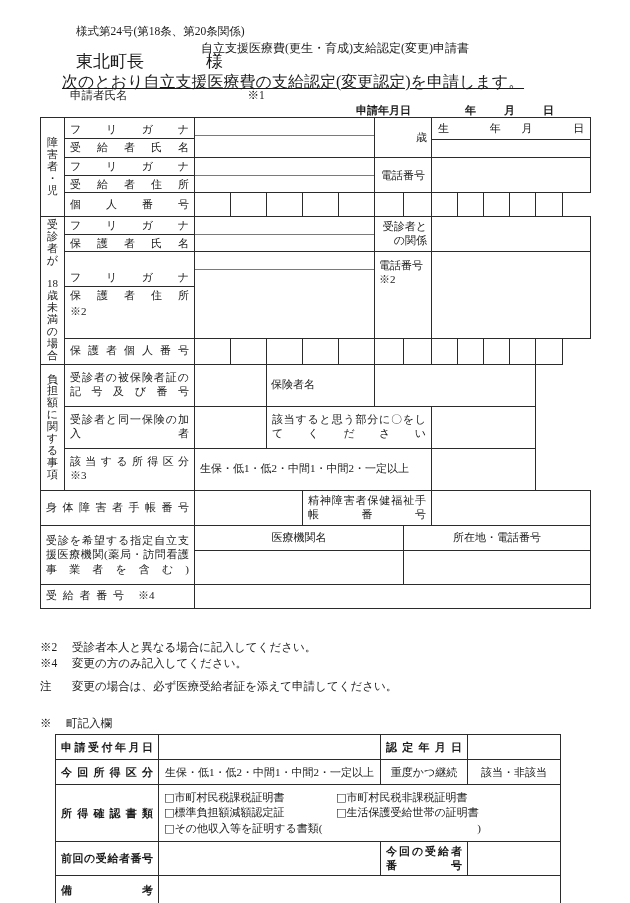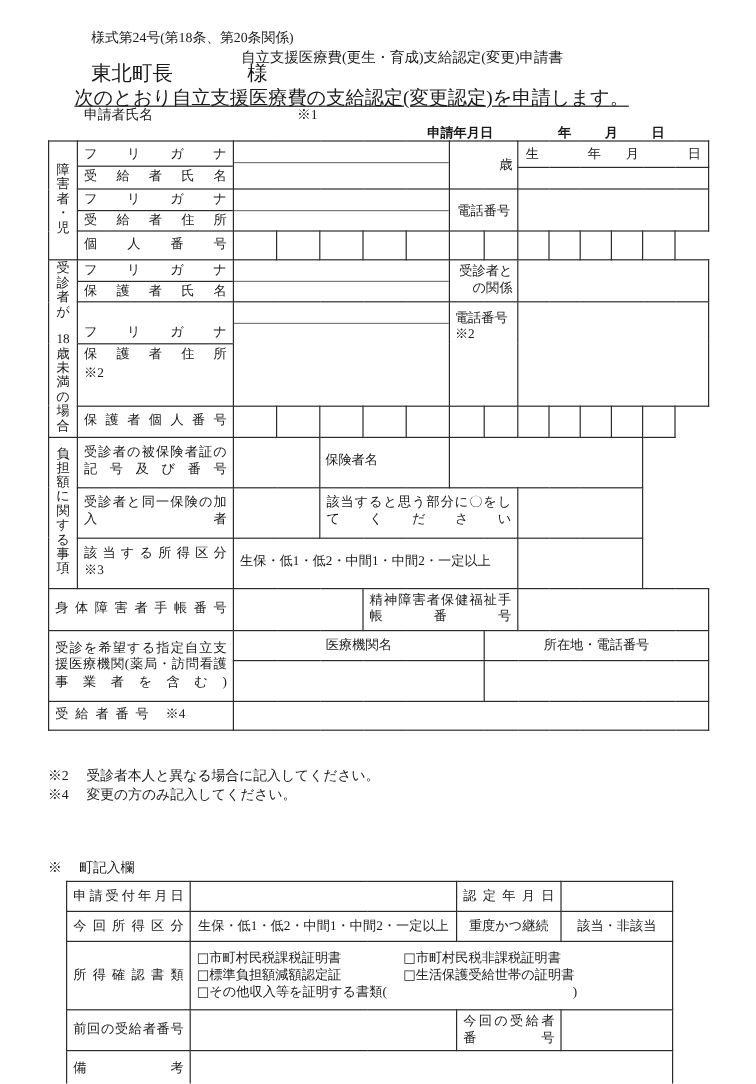--- a/index.html
+++ b/index.html
@@ -61,21 +61,21 @@
   .notes .note-gap{height:8px;}
   .notes .chu{white-space:nowrap;}
   .notes .chu .num{display:inline-block;width:32px;}
 
   .townlabel{position:absolute;left:40px;top:716px;font-size:11.5px;white-space:nowrap;}
   .townlabel .num{display:inline-block;width:26px;}
 
   
   .btmtbl{position:absolute;left:55px;top:734px;width:505px;table-layout:fixed;}
   .btmtbl td{border:1px solid #2b2b2b;font-size:11px;padding:2px 5px;vertical-align:middle;line-height:1.3;}
-  .btmtbl td.k{text-align:justify;text-align-last:justify;}
+  .btmtbl td.k{text-align:justify;text-align-last:justify;font-weight:bold;}
   .btmtbl td.c{text-align:center;}
   .chk{line-height:1.28;}
   .chk .row2{display:flex;}
   .chk .row2 .c1{width:172px;}
   .cbx{font-family:"DejaVu Sans",sans-serif;font-size:11px;}
 </style>
 </head>
 <body>
 
 <div class="page">
@@ -310,20 +310,23 @@
     </table>
 
   <div class="notes">
     <div class="n">
       <span class="num">※2</span><span>受診者本人と異なる場合に記入してください。</span>
     </div>
     <div class="n">
       <span class="num">※4</span><span>変更の方のみ記入してください。</span>
     </div>
     <div class="note-gap"></div>
+    <div class="chu">
+      <span class="num">注</span><span>変更の場合は、必ず医療受給者証を添えて申請してください。</span>
+    </div>
   </div>
 
   <div class="townlabel">
     <span class="num">※</span><span>町記入欄</span>
   </div>
 
   <table class="btmtbl">
     <colgroup>
       <col style="width:103px">
       <col style="width:147px">

